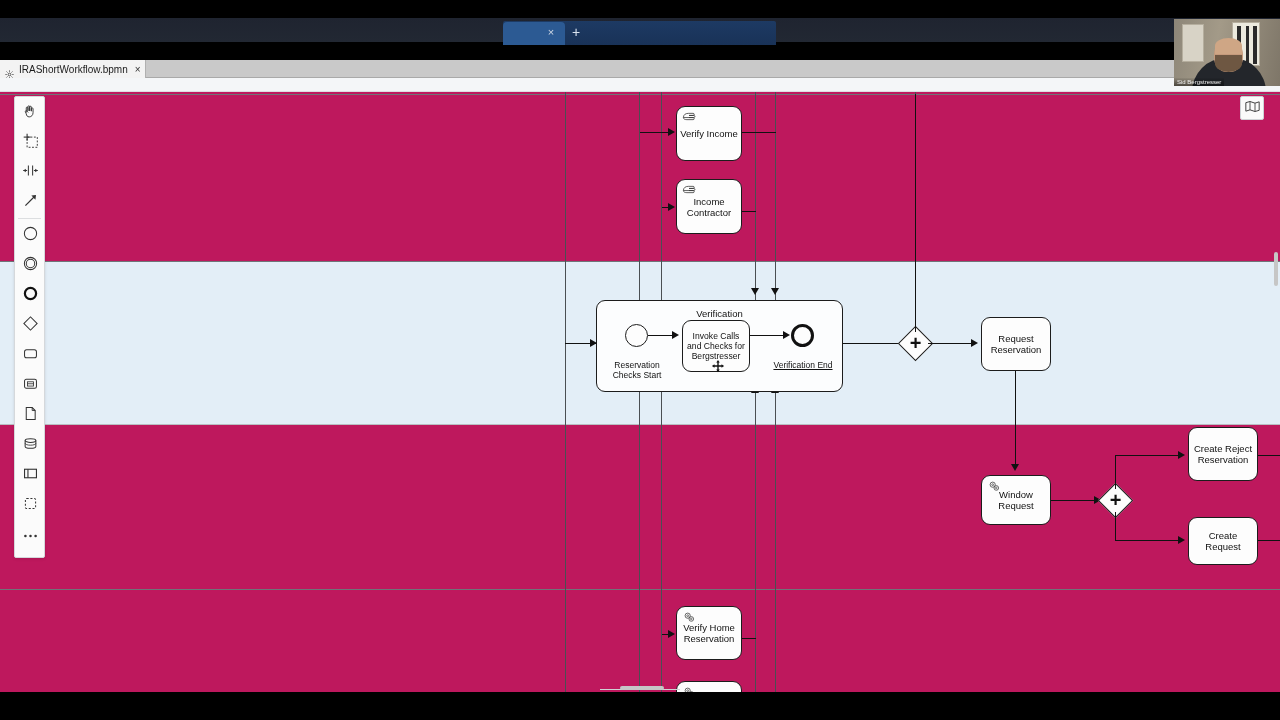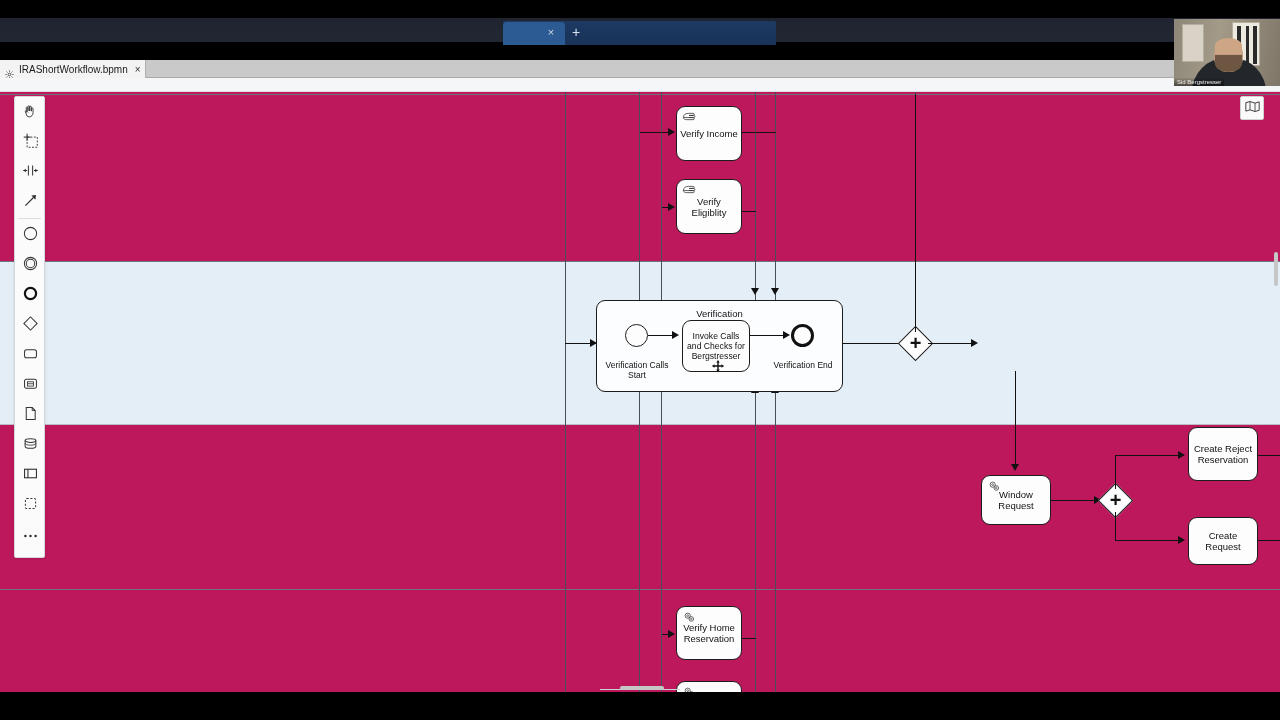--- a/index.html
+++ b/index.html
@@ -181,67 +181,70 @@
     <div class="conn h" style="left:640px; top:40px; width:29px;"></div>
     <div class="arrow r" style="left:668px; top:36px;"></div>
     <div class="conn h" style="left:742px; top:40px; width:34px;"></div>
 
     <div class="task" style="left:676px; top:87px; width:66px; height:55px;">
       <span class="task-ico">
         <svg width="14" height="11" viewBox="0 0 20 15">
           <path d="M2 9 C2 5 5 3 9 3 L16 3 C18 3 18 6 16 6 L10 6 M10 6 L17 6 C19 6 19 9 17 9 L10 9 M10 9 L16 9 C18 9 18 12 16 12 L7 12 C4 12 2 11 2 9 Z" fill="none" stroke="#333" stroke-width="1.1" stroke-linejoin="round"></path>
         </svg>
       </span>
-      <span>Verify Eligiblity</span>
+      <span>Income Contractor</span>
     </div>
     <div class="conn h" style="left:662px; top:115px; width:8px;"></div>
     <div class="arrow r" style="left:668px; top:111px;"></div>
     <div class="conn h" style="left:742px; top:119px; width:14px;"></div>
 
     <div class="arrow d" style="left:751px; top:196px;"></div>
     <div class="arrow d" style="left:771px; top:196px;"></div>
     <div class="arrow u" style="left:751px; top:294px;"></div>
     <div class="arrow u" style="left:771px; top:294px;"></div>
 
     <div class="subproc" style="left:596px; top:208px; width:247px; height:92px;">
       <div class="subproc-label">Verification</div>
     </div>
 
     <div class="ev start" style="left:625px; top:232px; width:23px; height:23px;"></div>
     <div style="position:absolute; left:605px; top:268px; width:64px; text-align:center;
-                font-size:8.5px; color:#111; line-height:10px;">Verification Calls Start</div>
+                font-size:8.5px; color:#111; line-height:10px;">Reservation Checks Start</div>
 
     <div class="task" style="left:682px; top:228px; width:68px; height:52px; font-size:8.6px; line-height:10px;">
       <span>Invoke Calls and Checks for Bergstresser</span>
     </div>
     <div class="move-cursor" style="left:711px; top:267px;">
       <svg width="14" height="14" viewBox="0 0 16 16">
         <path d="M8 1 L10 4 H8.8 V7.2 H12 V6 L15 8 L12 10 V8.8 H8.8 V12 H10 L8 15 L6 12 H7.2 V8.8 H4 V10 L1 8 L4 6 V7.2 H7.2 V4 H6 Z" fill="#111"></path>
       </svg>
     </div>
     <div class="conn h" style="left:648px; top:243px; width:26px;"></div>
     <div class="arrow r" style="left:672px; top:239px;"></div>
 
     <div class="conn h" style="left:750px; top:243px; width:35px;"></div>
     <div class="arrow r" style="left:783px; top:239px;"></div>
     <div class="ev end" style="left:791px; top:232px; width:23px; height:23px;"></div>
     <div style="position:absolute; left:772px; top:268px; width:62px; text-align:center;
-                font-size:8.5px; color:#111;">Verification End</div>
+                font-size:8.5px; color:#111;text-decoration:underline;">Verification End</div>
 
     <div class="conn h" style="left:565px; top:251px; width:31px;"></div>
     <div class="arrow r" style="left:590px; top:247px;"></div>
 
     <div class="conn h" style="left:843px; top:251px; width:57px;"></div>
     <div class="gw" style="left:903px; top:239px; width:25px; height:25px;"></div>
     <div class="gw-plus" style="left:903px; top:240px; width:25px; font-size:20px; line-height:23px;">+</div>
     <div class="conn v" style="left:915px; top:2px; height:238px;"></div>
 
     <div class="conn h" style="left:928px; top:251px; width:46px;"></div>
     <div class="arrow r" style="left:971px; top:247px;"></div>
 
+    <div class="task" style="left:981px; top:225px; width:70px; height:54px;">
+      <span>Request Reservation</span>
+    </div>
     <div class="conn v" style="left:1015px; top:279px; height:97px;"></div>
     <div class="arrow d" style="left:1011px; top:372px;"></div>
 
     <div class="task" style="left:981px; top:383px; width:70px; height:50px;">
       <span class="task-ico">
         <svg width="13" height="13" viewBox="0 0 18 18">
           <circle cx="6.5" cy="6.5" r="3.6" fill="none" stroke="#444" stroke-width="1.1"></circle>
           <circle cx="6.5" cy="6.5" r="1.3" fill="none" stroke="#444" stroke-width="1"></circle>
           <circle cx="11.5" cy="11" r="3.2" fill="none" stroke="#444" stroke-width="1.1"></circle>
           <circle cx="11.5" cy="11" r="1.1" fill="none" stroke="#444" stroke-width="1"></circle>

